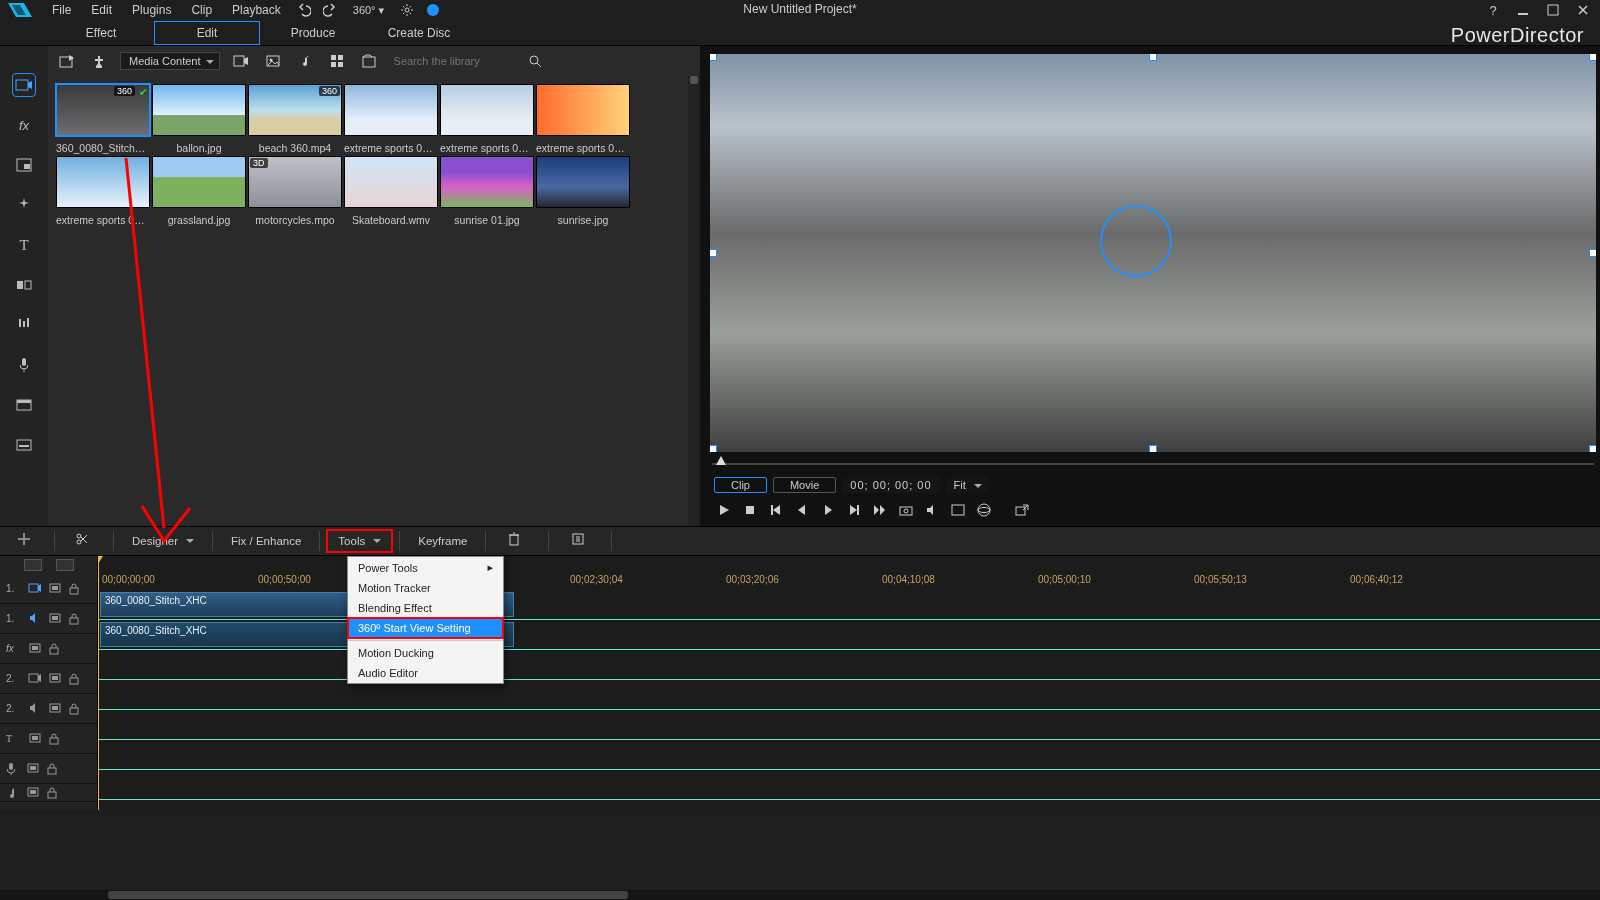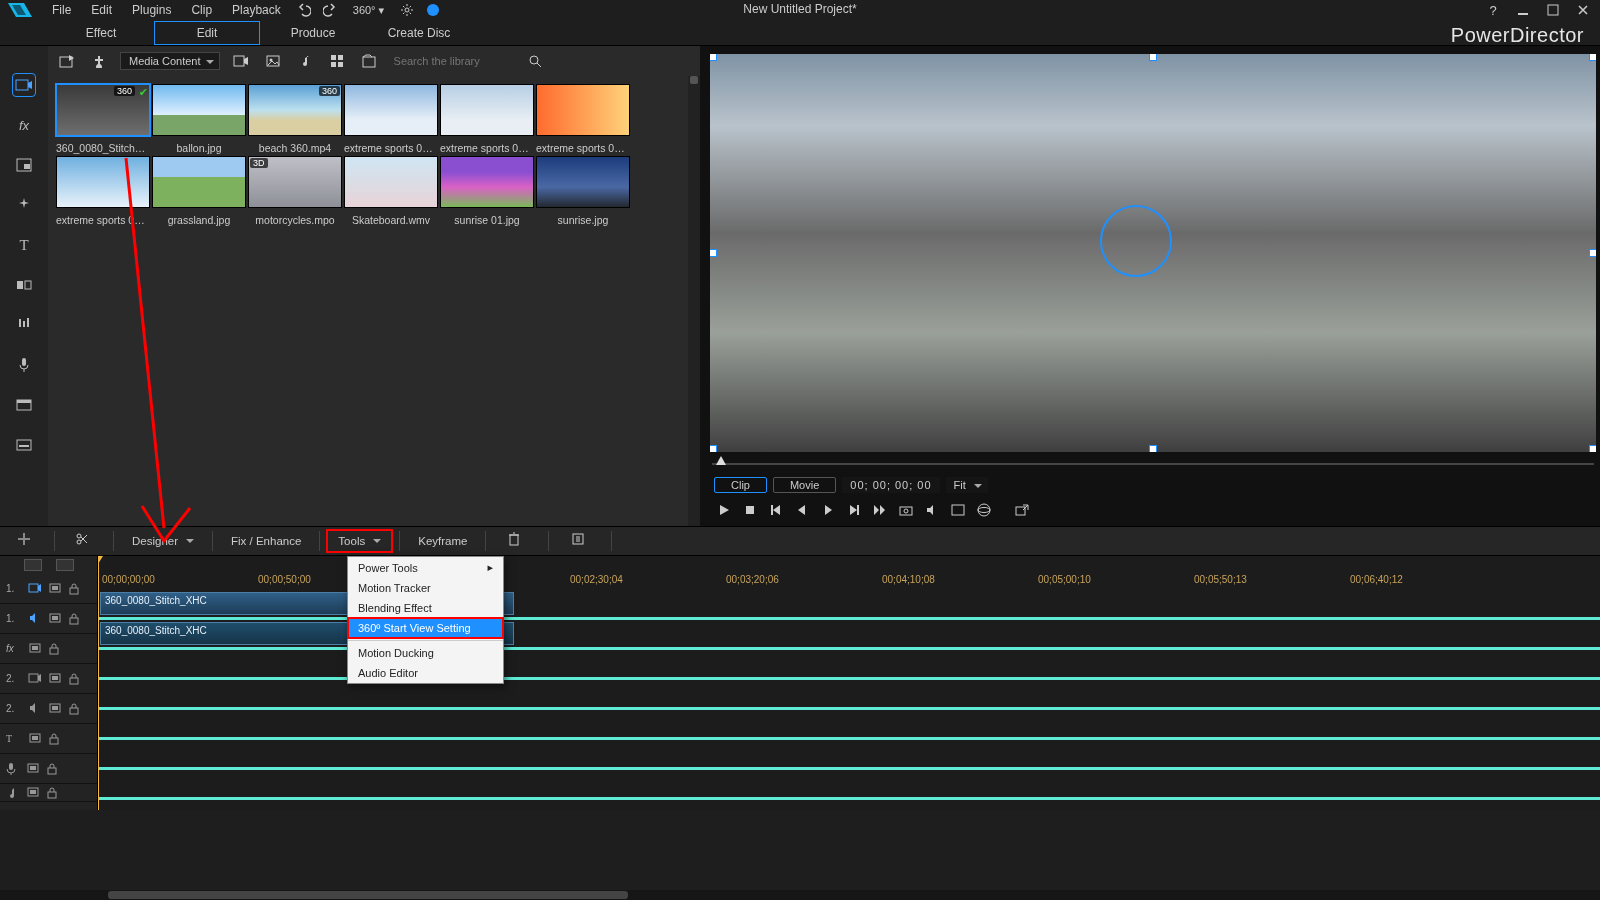--- a/index.html
+++ b/index.html
@@ -80,21 +80,21 @@
 .tl-left .zoomrow{height:18px;display:flex;align-items:center;gap:14px;justify-content:center;}
 .tl-left .zoomrow .zb{width:18px;height:12px;background:#333;border:1px solid #555;cursor:pointer;}
 .trackhdr { height:30px; display:flex; align-items:center; gap:6px; padding:0 6px; border-bottom:1px solid #111;}
 .trackhdr .tn{font-size:10px;color:#aaa;width:16px;}
 .trackhdr .ticon2{width:14px;height:14px;cursor:pointer;}
 .tl-body { flex:1; position:relative; overflow:hidden;}
 .ruler { height:18px; position:relative; color:#c7a35b; font-size:10px;margin-top:16px;}
 .ruler .rt{position:absolute;top:2px;}
 .playhead { position:absolute; left:0; top:0; bottom:0; width:1px; background:#f5b742;}
 .playhead::before{content:'';position:absolute;top:0;left:-5px;width:0;height:0;border-left:5px solid transparent;border-right:5px solid transparent;border-top:8px solid #f5b742;}
-.track { height:30px; border-bottom:3px solid #5eead4; position:relative;}
+.track { height:30px; border-bottom:1px solid #5eead4; position:relative;}
 .clip { position:absolute; top:2px; bottom:2px; background:linear-gradient(#2f5f88,#1d3d57); border:1px solid #4b7fa8; font-size:10px; color:#e6eef6; padding:2px 4px; overflow:hidden;}
 .clip.audio { background:linear-gradient(#1f4d6b,#163549);}
 
 .tools-menu { position:absolute; left:347px; top:556px; width:157px; background:#f4f4f4; color:#222; border:1px solid #888; box-shadow:2px 3px 8px rgba(0,0,0,.5); font-size:11px; z-index:50;}
 .tools-menu .mi{padding:4px 10px;display:flex;align-items:center;justify-content:space-between;cursor:pointer;}
 .tools-menu .mi.hl{background:#1f90ff;color:#fff;outline:2px solid #f00;outline-offset:-1px;}
 .tools-menu .msep{height:1px;background:#ccc;margin:2px 0;}
 
 .arrow { position:absolute; left:98px; top:156px; width:120px; height:400px; pointer-events:none; z-index:40;}
 

